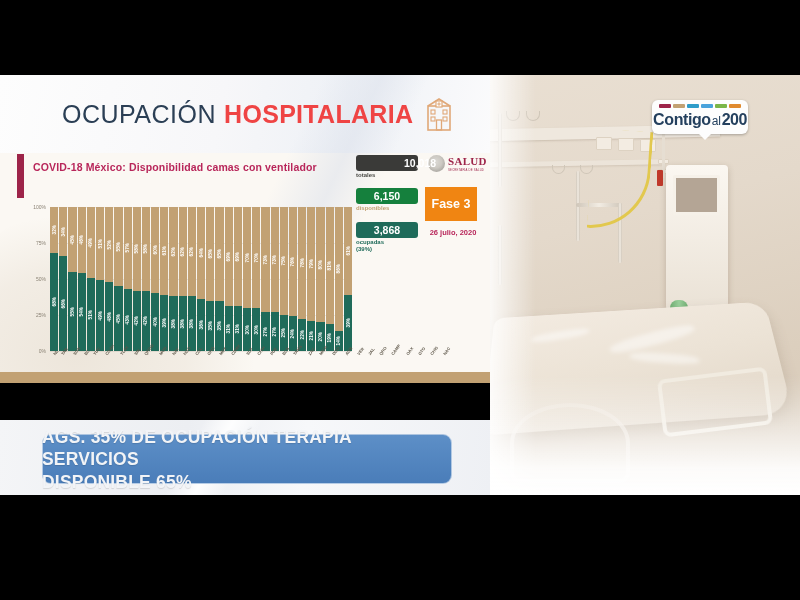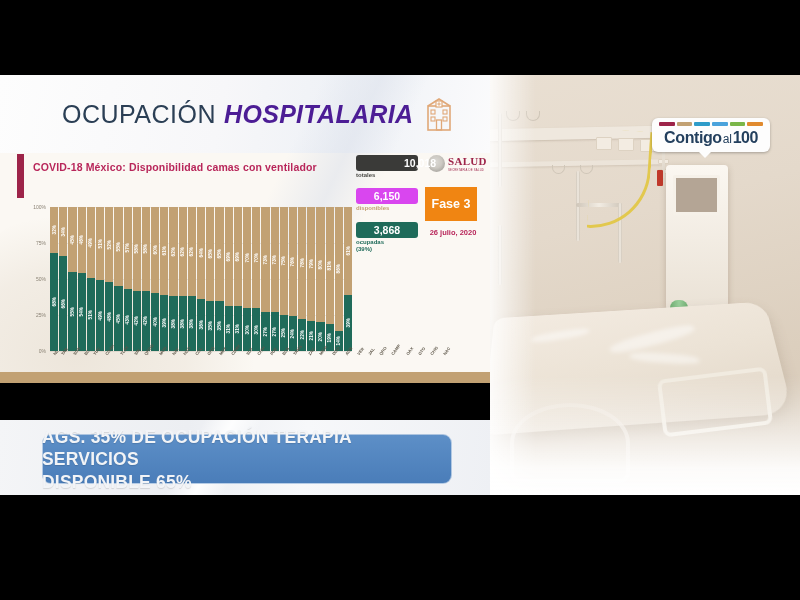--- a/index.html
+++ b/index.html
@@ -37,21 +37,21 @@
 
   
   #slideHeader {
     position: absolute; left: 0; top: 0; width: 490px; height: 78px;
     display: flex; align-items: center; padding-left: 62px;
   }
   #titleLight {
     font-size: 25px; letter-spacing: .5px; color: #2b3f55; font-weight: 300;
   }
   #titleBold {
-    font-size: 25px; letter-spacing: .3px; color: #4c1d95; font-weight: 700; margin-left: 8px; font-style: italic;
+    font-size: 25px; letter-spacing: .3px; color: #ef4444; font-weight: 700; margin-left: 8px;
   }
   #hospIcon { margin-left: 9px; width: 34px; height: 36px; display:block; }
   #accentBar {
     position: absolute; left: 17px; top: 79px; width: 7px; height: 44px;
     background: #9d2449;
   }
   #subtitle {
     position: absolute; left: 33px; top: 86px;
     font-size: 10.5px; font-weight: 700; color: #b8265a; letter-spacing: .15px;
   }
@@ -95,21 +95,21 @@
           transform: rotate(-52deg); transform-origin: left top; margin-left: 2px; font-weight:600; }
 
   
   #stats { position: absolute; left: 356px; top: 80px; width: 62px; }
   .chip { border-radius: 3px; padding: 2px 0; text-align: center; }
   .chipNum { font-size: 10.5px; font-weight: 700; line-height: 1.15; }
   .chipCap { font-size: 6px; font-weight: 700; line-height: 1.2; }
   #chipTot { background: #3a3a38; margin-top: 0; }
   #chipTot .chipNum { color: #fff; padding-left: 48px; }
   #capTot { color: #4a4a46; margin-top: 1px; }
-  #chipDisp { background: #d946ef; margin-top: 9px; }
+  #chipDisp { background: #15803d; margin-top: 9px; }
   #chipDisp .chipNum { color: #fff; }
   #capDisp { color: #c2a173; margin-top: 1px; }
   #chipOcu { background: #1f6b5a; margin-top: 9px; }
   #chipOcu .chipNum { color: #fff; }
   #capOcu { color: #1f6b5a; margin-top: 1px; }
 
   
   #legend { position: absolute; left: 128px; top: 372px; display: flex; gap: 20px; align-items: center; }
   .lgItem { display: flex; align-items: center; gap: 5px; }
   .lgSw { width: 9px; height: 9px; }
@@ -151,21 +151,21 @@
   #bedRail { position: absolute; left: 180px; top: 80px; width: 110px; height: 58px;
     border: 4px solid #f1ebe1; border-radius: 8px; transform: rotate(-7deg); opacity: .92; }
   #bedBase { position: absolute; left: 30px; top: 110px; width: 120px; height: 80px;
     border: 4px solid #efe8de; border-radius: 50% 50% 10px 10px; opacity: .65; }
   #photoFade { position: absolute; left: 0; bottom: 0; width: 310px; height: 120px;
     background: linear-gradient(180deg, rgba(255,255,255,0) 0%, rgba(255,255,255,.92) 78%, #fff 100%); }
   #photoFadeL { position: absolute; left: 0; top: 0; width: 46px; height: 420px;
     background: linear-gradient(90deg, rgba(255,255,255,.85), rgba(255,255,255,0)); }
 
   
-  #contigo { position: absolute; left: 652px; top: 118px; width: 118px; }
+  #contigo { position: absolute; left: 652px; top: 100px; width: 96px; }
   #contigoBox { position: relative; background: #fdfdfd; border-radius: 6px; padding: 4px 7px 5px 7px;
     box-shadow: 0 1px 3px rgba(0,0,0,.28); }
   #contigoStripes { display: flex; gap: 2px; height: 3.5px; margin-bottom: 3px; }
   #contigoStripes i { display: block; height: 100%; border-radius: 1px; }
   #contigoWord { display: flex; align-items: baseline; justify-content: center; }
   .cW1 { font-size: 16px; font-weight: 700; color: #24405e; letter-spacing: -.4px; }
   .cW2 { font-size: 12px; font-weight: 400; color: #24405e; letter-spacing: -.2px; margin-left: 1px; }
   .cW3 { font-size: 16px; font-weight: 700; color: #24405e; letter-spacing: -.5px; margin-left: 1px; }
   #contigoTail { position: absolute; left: 46px; bottom: -6px; width: 0; height: 0;
     border-left: 7px solid transparent; border-right: 7px solid transparent; border-top: 7px solid #fdfdfd; }
@@ -633,21 +633,21 @@
           <i style="background: rgb(157, 36, 73); flex: 1 1 0px;"></i>
           <i style="background: rgb(194, 161, 115); flex: 1 1 0px;"></i>
           <i style="background: rgb(46, 156, 201); flex: 1 1 0px;"></i>
           <i style="background: rgb(74, 163, 220); flex: 1 1 0px;"></i>
           <i style="background: rgb(122, 182, 72); flex: 1 1 0px;"></i>
           <i style="background: rgb(224, 138, 46); flex: 1 1 0px;"></i>
         </div>
       <div id="contigoWord">
         <span class="cW1">Contigo</span>
         <span class="cW2">al</span>
-        <span class="cW3">100</span>
+        <span class="cW3">200</span>
       </div>
       <div id="contigoTail"></div>
     </div>
   </div>
 
   <div id="lowerThirdWrap">
     <div id="lowerThirdBg"></div>
     <div id="ltBox"></div>
     <div id="ltText">
       <span>AGS. 35% DE OCUPACIÓN TERAPIA</span><br>

